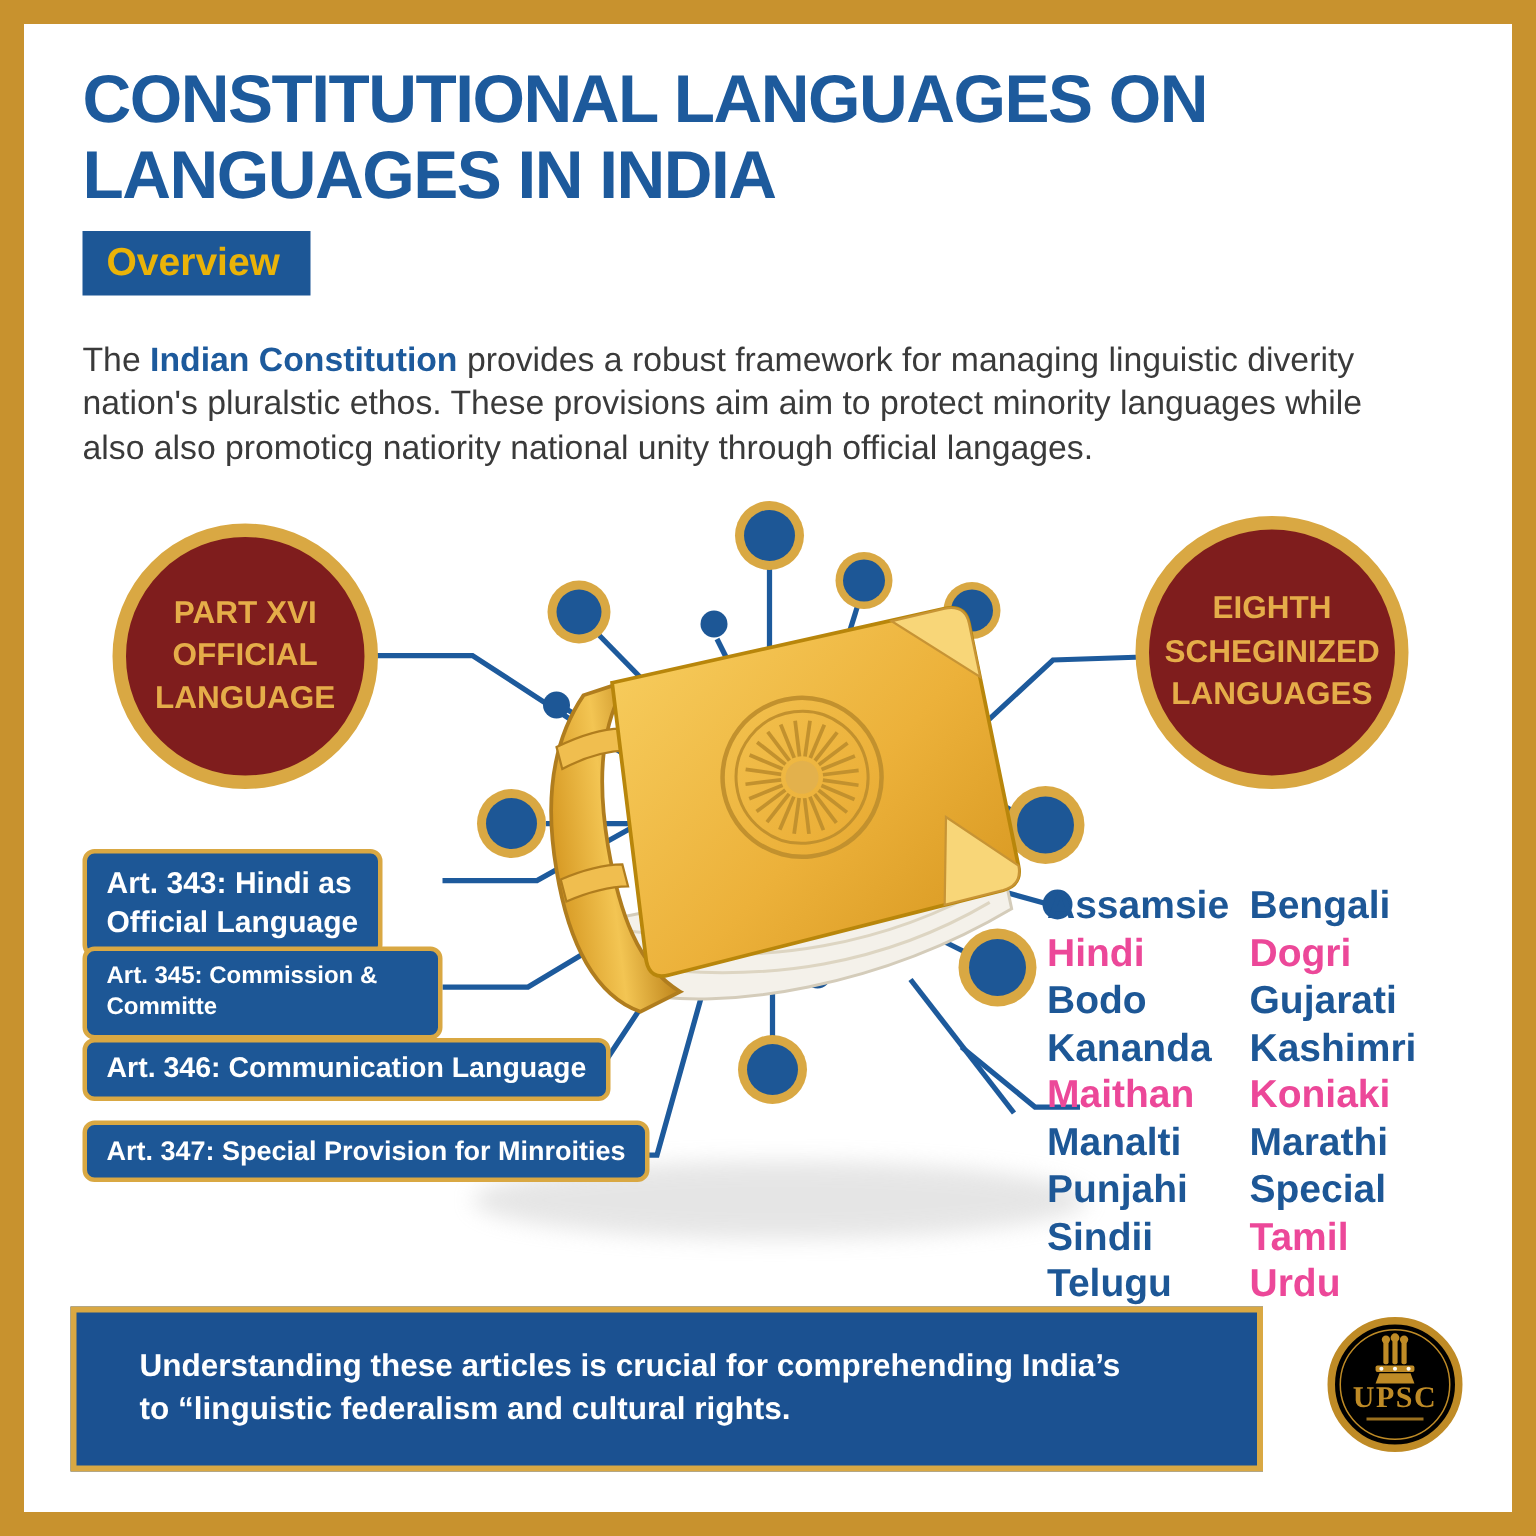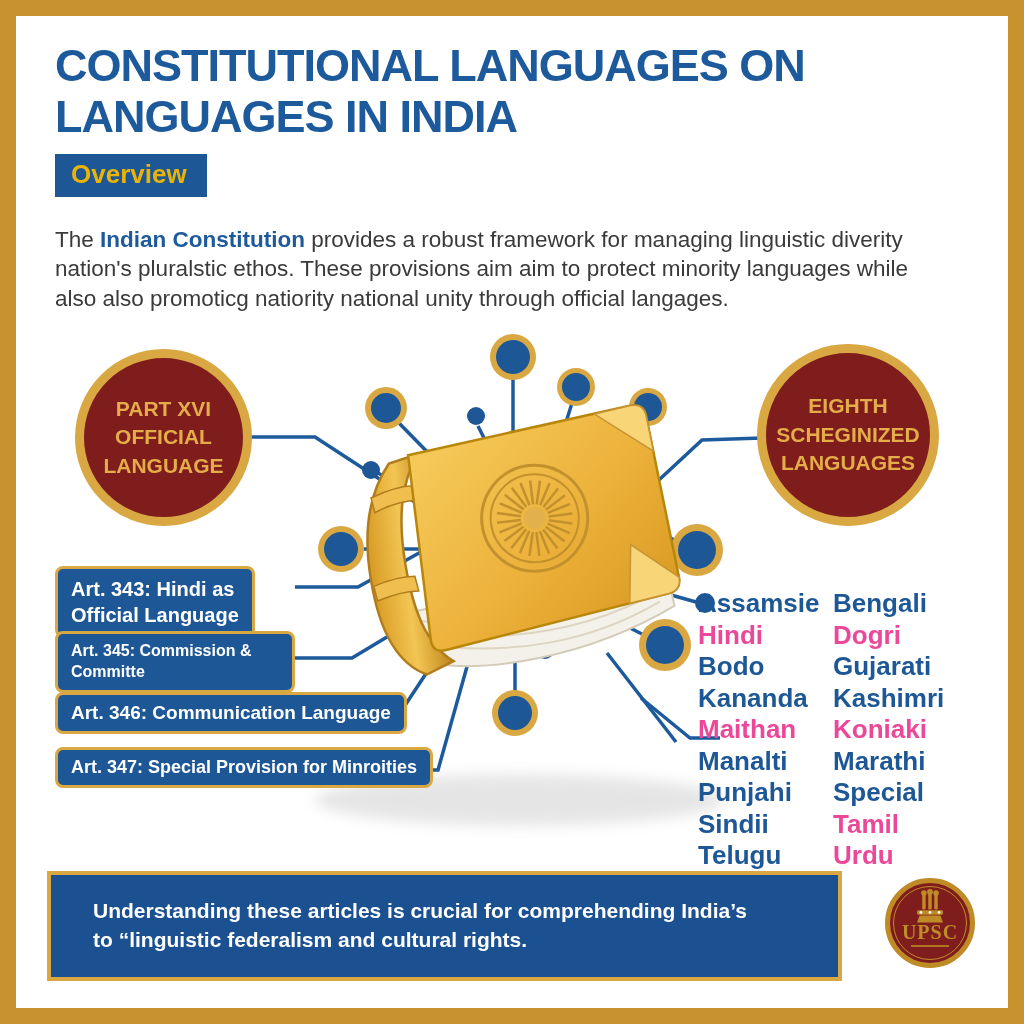--- a/index.html
+++ b/index.html
@@ -49,21 +49,21 @@
   
   .banner{
     position:absolute;left:47px;top:871px;width:795px;height:110px;z-index:10;
     background:#1b5191;border:4px solid #d9a843;box-sizing:border-box;
     display:flex;flex-direction:column;justify-content:center;
     color:#ffffff;font-weight:bold;font-size:21px;line-height:1.38;padding:0 10px 0 42px;
   }
   
   .logo{
     position:absolute;left:885px;top:878px;width:90px;height:90px;z-index:10;
-    border:5px solid #bf8b26;border-radius:50%;box-sizing:border-box;background:#7f1d1d;
+    border:5px solid #bf8b26;border-radius:50%;box-sizing:border-box;background:#000000;
   }
   .logo .inner-ring{
     position:absolute;inset:3px;border:1.5px solid #bf8b26;border-radius:50%;
     display:flex;flex-direction:column;align-items:center;justify-content:flex-start;
   }
   .logo .upsc-text{
     color:#bf8b26;font-family:"Liberation Serif", serif;font-weight:bold;font-size:20px;
     letter-spacing:1px;margin-top:-4px;
   }
   .logo .motto-line{width:38px;height:2px;background:#bf8b26;opacity:.8;margin-top:1px;}

